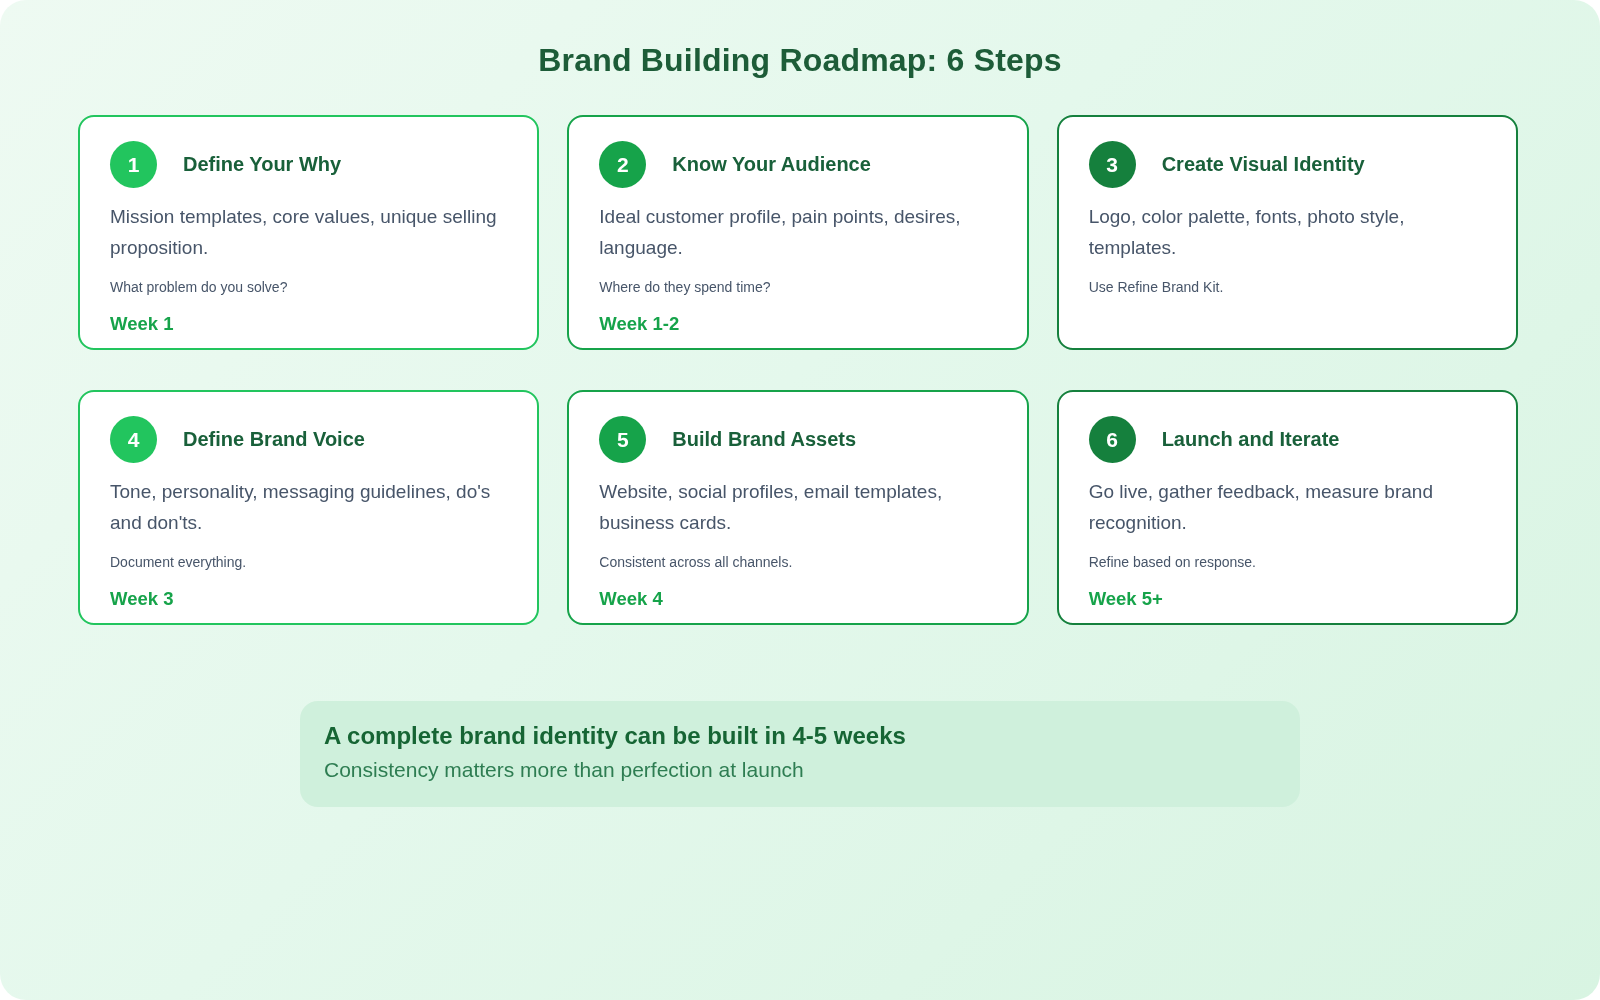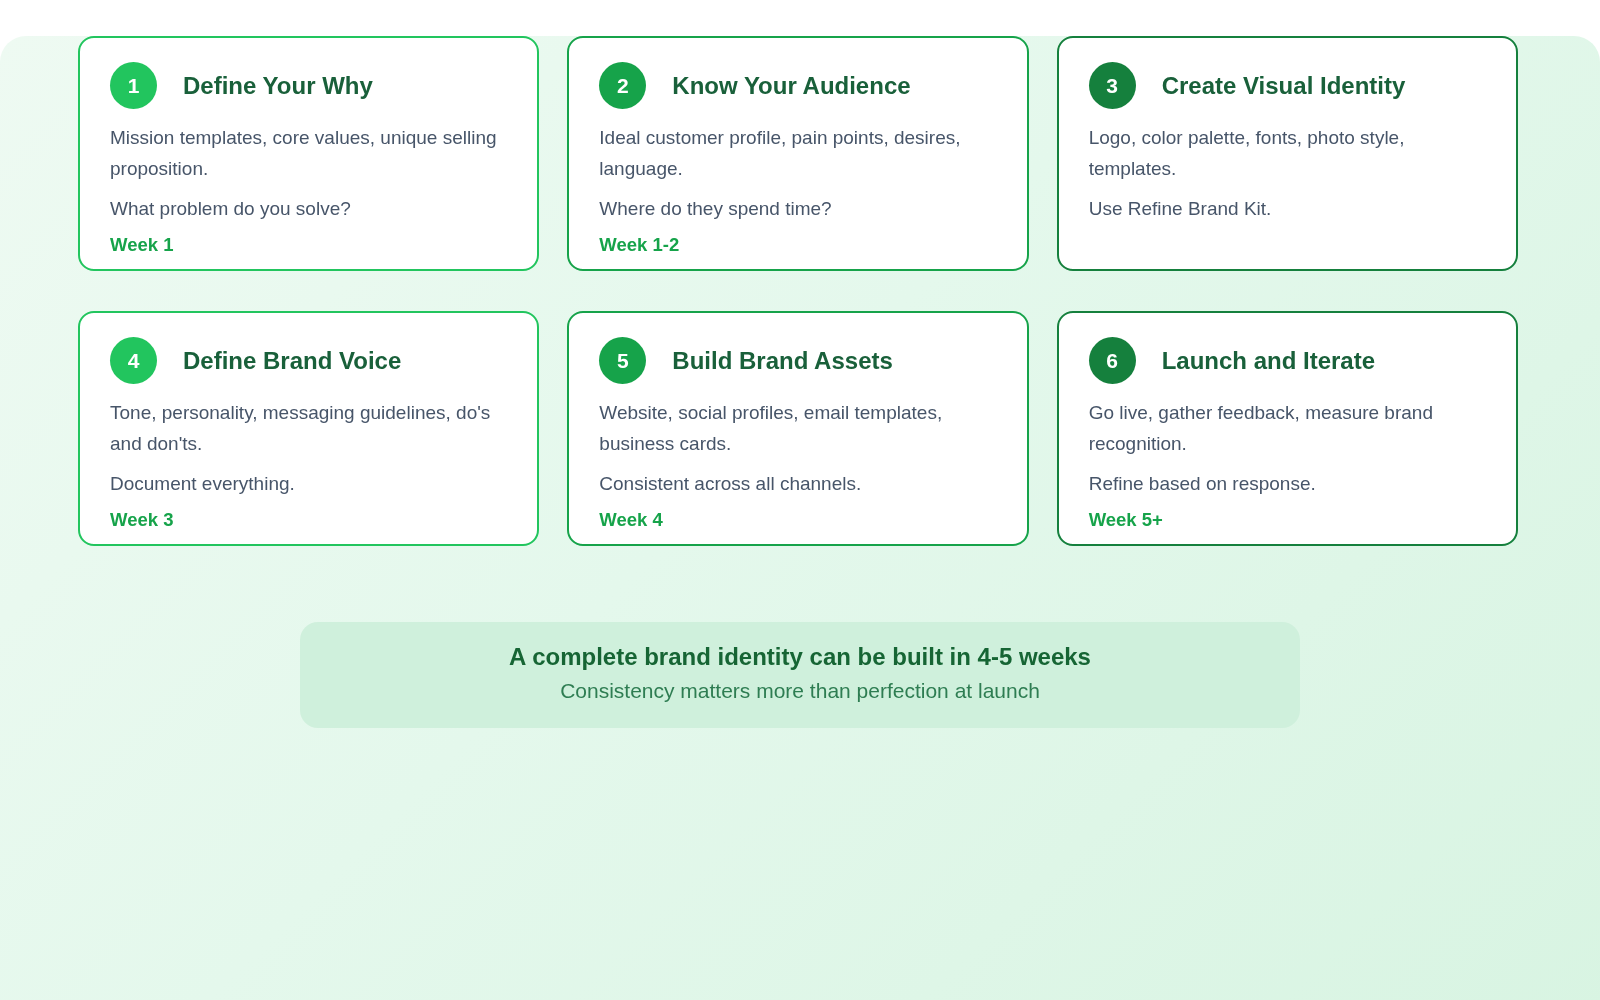--- a/index.html
+++ b/index.html
@@ -48,66 +48,66 @@
     background: var(--accent, #22c55e);
     color: #ffffff;
     font-size: 21px;
     font-weight: bold;
     display: flex;
     align-items: center;
     justify-content: center;
     flex: 0 0 auto;
   }
   .card-title {
-    font-size: 24px;
+    font-size: 20px;
     font-weight: bold;
     color: #19603a;
   }
   .card-body {
     margin-top: 13px;
     font-size: 19px;
     line-height: 31px;
     color: #475569;
   }
   .card-hint {
     margin-top: 9px;
-    font-size: 19px;
+    font-size: 14px;
     line-height: 31px;
     color: #475569;
   }
   .card-week {
     margin-top: 10px;
     font-size: 18.5px;
     font-weight: bold;
     color: #16a34a;
   }
   .footer-note {
     width: 1000px;
     margin: 76px auto 0 auto;
     background: #cff0dc;
     border-radius: 18px;
     padding: 21px 24px 25px 24px;
-    text-align: center;
   }
   .footer-headline {
     font-size: 24px;
     font-weight: bold;
     color: #166534;
   }
   .footer-subline {
     margin-top: 8px;
     font-size: 21px;
     color: #2e7d52;
   }
 </style>
 </head>
 <body>
 
 <div class="canvas">
 
+  <h1 class="page-title">Brand Building Roadmap: 6 Steps</h1>
 
   <div class="cards-grid">
 
     <div class="card" style="--accent: #22c55e;">
       <div class="card-header">
         <div class="badge">1</div>
         <div class="card-title">Define Your Why</div>
       </div>
       <p class="card-body">Mission templates, core values, unique selling proposition.</p>
       <p class="card-hint">What problem do you solve?</p>

